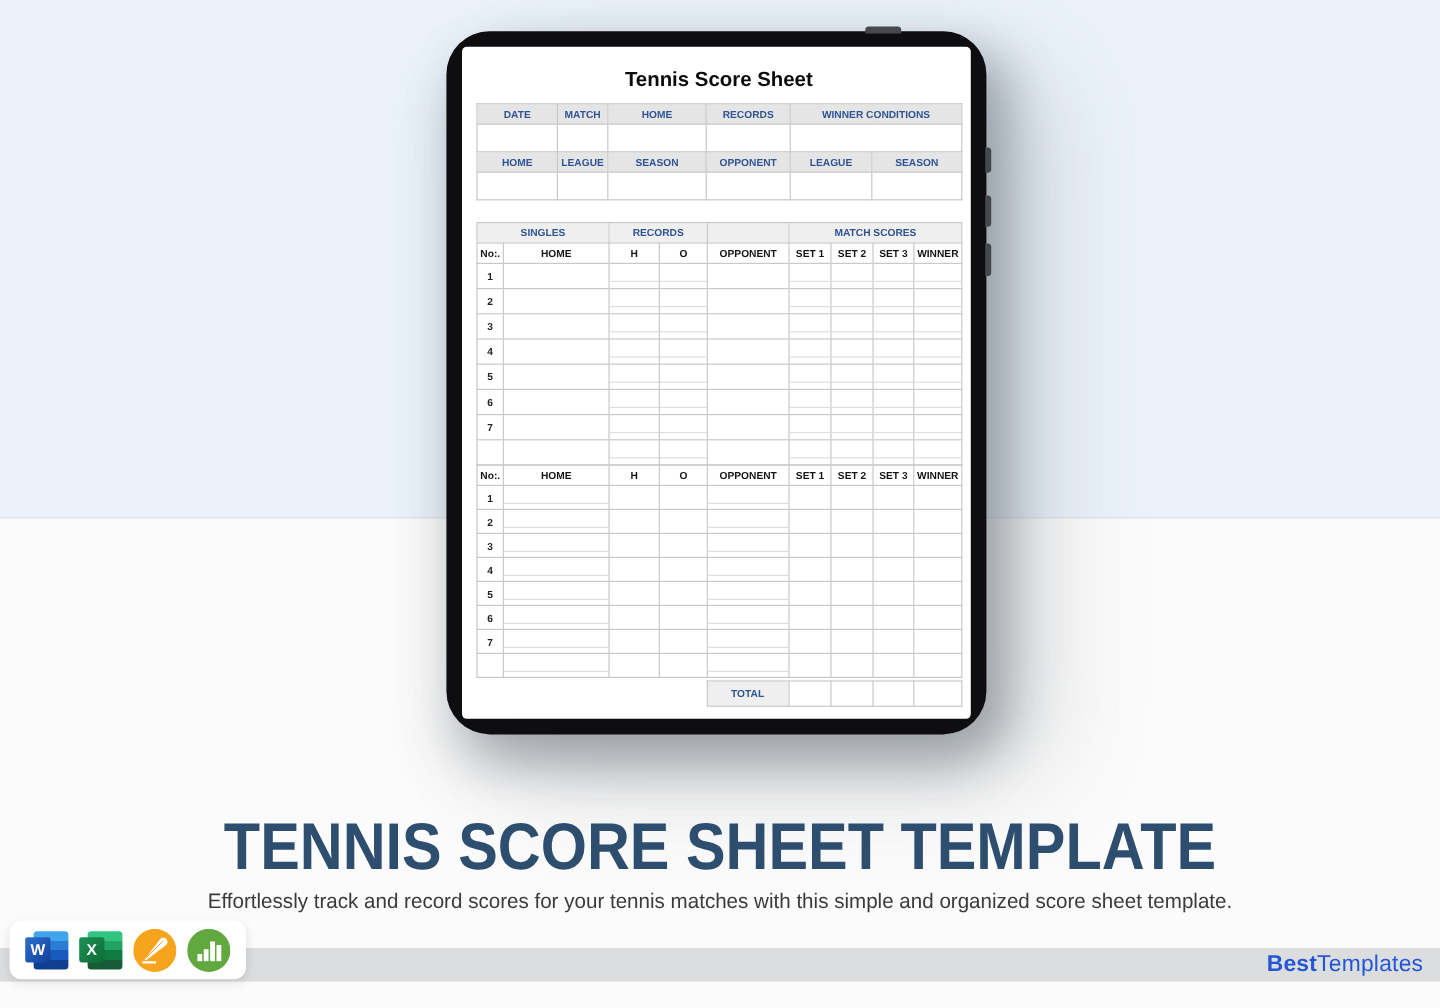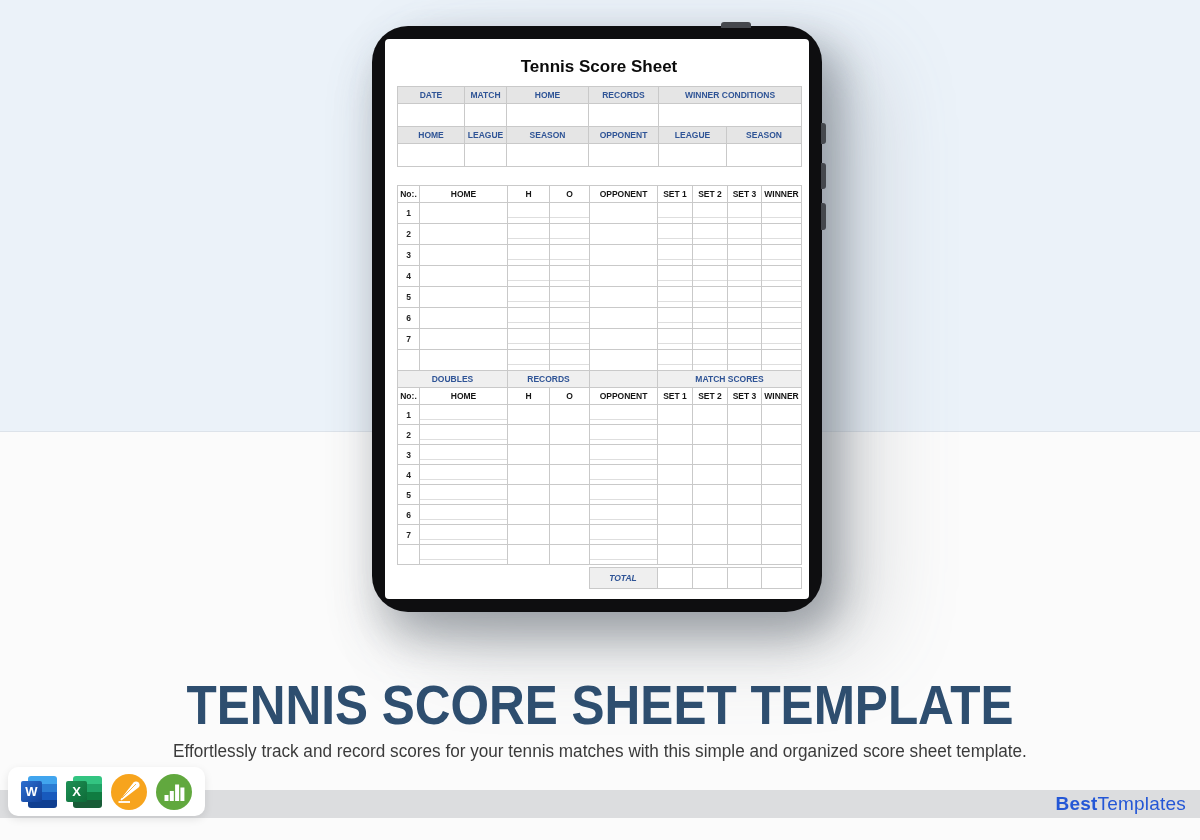--- a/index.html
+++ b/index.html
@@ -31,21 +31,21 @@
   tr.green td{background:#e5e5e5;color:#2f5496;font-weight:bold;height:16px;}
   tr.blank td{background:#fff;height:22px;}
   tr.sec td{background:#efefef;color:#2f5496;font-weight:bold;height:16px;}
   tr.colhead td{background:#fff;color:#151515;font-weight:bold;height:16px;}
   table.t-singles tr.dr td{height:20px;}
   table.t-doubles{margin-top:-1px;}
   table.t-doubles tr.dr td{height:19px;}
   td.num{font-weight:bold;color:#222;font-size:8px;}
   td.split{vertical-align:top;}
   td.split .half{height:9px;border-bottom:1px solid #dedede;}
-  table.t-total{margin-top:2px;font-style:italic;}
+  table.t-total{margin-top:2px;}
   table.t-total td{height:20px;}
   table.t-total td.ghost{border:none;background:transparent;}
   table.t-total td.tlabel{background:#efefef;color:#2f5496;font-weight:bold;}
   
   .headline{position:absolute;top:676px;left:0;width:1200px;text-align:center;
             font-size:55px;line-height:58px;font-weight:bold;color:#2e4e6f;
             transform:scaleX(.90);letter-spacing:0;}
   .subhead{position:absolute;top:741px;left:0;width:1200px;text-align:center;
            font-size:17.5px;color:#3b3b3b;transform:scaleX(.98);}
   .footer-bar{position:absolute;top:790px;left:0;width:1200px;height:28px;background:#dcdddf;}
@@ -129,20 +129,26 @@
           <col style="width:88px">
           <col style="width:42px">
           <col style="width:40px">
           <col style="width:68px">
           <col style="width:35px">
           <col style="width:35px">
           <col style="width:34px">
           <col style="width:40px">
         </colgroup>
       <tbody>
+          <tr class="sec">
+        <td colspan="2">SINGLES</td>
+        <td colspan="2">RECORDS</td>
+        <td></td>
+        <td colspan="4">MATCH SCORES</td>
+      </tr>
       <tr class="colhead">
         <td>No:.</td>
         <td>HOME</td>
         <td>H</td>
         <td>O</td>
         <td>OPPONENT</td>
         <td>SET 1</td>
         <td>SET 2</td>
         <td>SET 3</td>
         <td>WINNER</td>
@@ -342,26 +348,20 @@
           <col style="width:88px">
           <col style="width:42px">
           <col style="width:40px">
           <col style="width:68px">
           <col style="width:35px">
           <col style="width:35px">
           <col style="width:34px">
           <col style="width:40px">
         </colgroup>
       <tbody>
-          <tr class="sec">
-        <td colspan="2">DOUBLES</td>
-        <td colspan="2">RECORDS</td>
-        <td></td>
-        <td colspan="4">MATCH SCORES</td>
-      </tr>
       <tr class="colhead">
         <td>No:.</td>
         <td>HOME</td>
         <td>H</td>
         <td>O</td>
         <td>OPPONENT</td>
         <td>SET 1</td>
         <td>SET 2</td>
         <td>SET 3</td>
         <td>WINNER</td>

